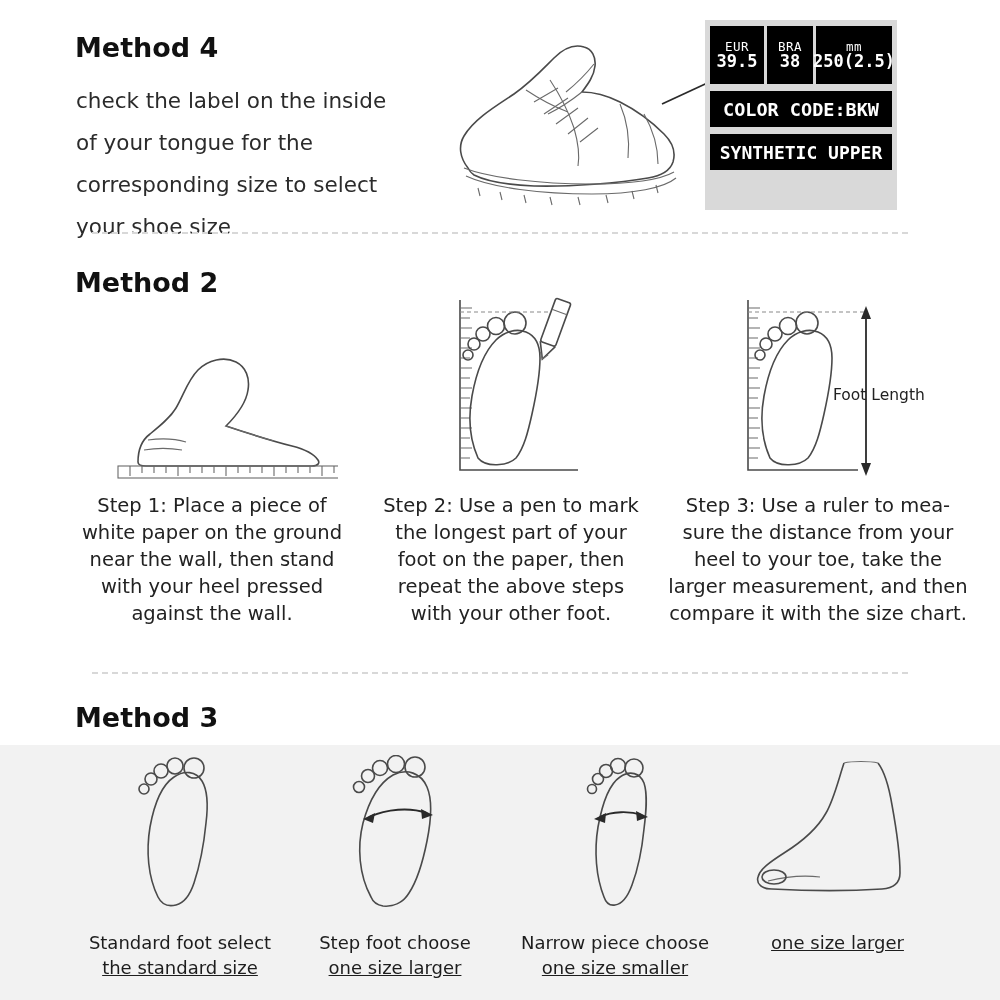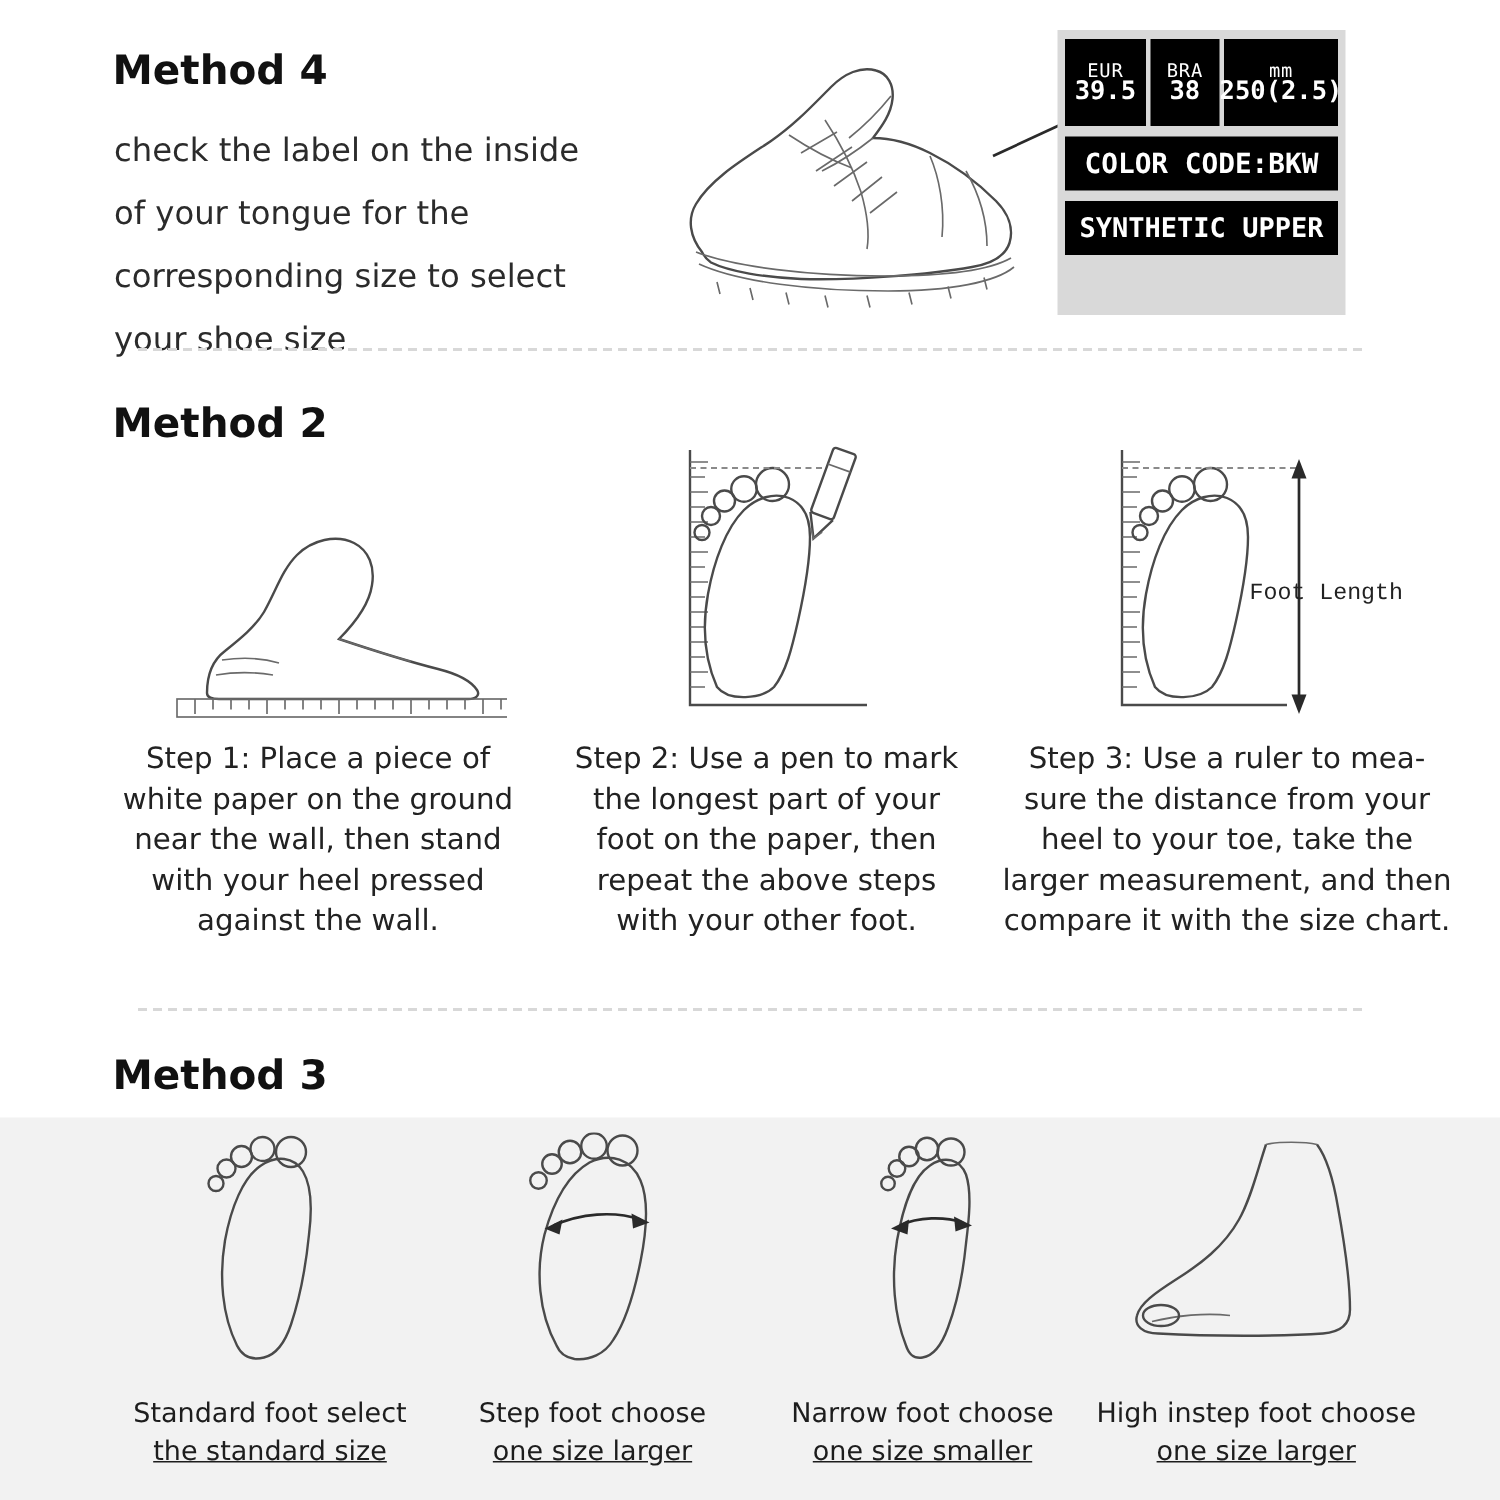--- a/index.html
+++ b/index.html
@@ -80,21 +80,21 @@
   .m2-fig { position: absolute; top: 290px; height: 190px; }
   .m2-cap {
     position: absolute; top: 492px;
     font-size: 19.5px; line-height: 27px; text-align: center; color: #222;
   }
   #m2-cap1 { left: 72px; width: 280px; }
   #m2-cap2 { left: 376px; width: 270px; }
   #m2-cap3 { left: 668px; width: 300px; }
   #m2-footlen {
     position: absolute; left: 833px; top: 386px;
-    font-size: 15.5px; color: #222; font-family: Liberation Mono, monospace;
+    font-size: 15.5px; color: #222;
   }
 
   
   #m3-title { position: absolute; left: 75px; top: 702px; }
   #m3-band {
     position: absolute; left: 0; top: 745px; width: 1000px; height: 255px;
     background: #f2f2f2;
   }
   .m3-fig { position: absolute; top: 755px; height: 155px; }
   .m3-cap {
@@ -290,21 +290,20 @@
 
   <div id="m3-cap1" class="m3-cap">
     <div>Standard foot select</div>
     <div class="under">the standard size</div>
   </div>
   <div id="m3-cap2" class="m3-cap">
     <div>Step foot choose</div>
     <div class="under">one size larger</div>
   </div>
   <div id="m3-cap3" class="m3-cap">
-    <div>Narrow foot choose</div>
+    <div>Narrow piece choose</div>
     <div class="under">one size smaller</div>
   </div>
   <div id="m3-cap4" class="m3-cap">
-    <div>High instep foot choose</div>
     <div class="under">one size larger</div>
   </div>
 
 </div>
 
 </body></html>

